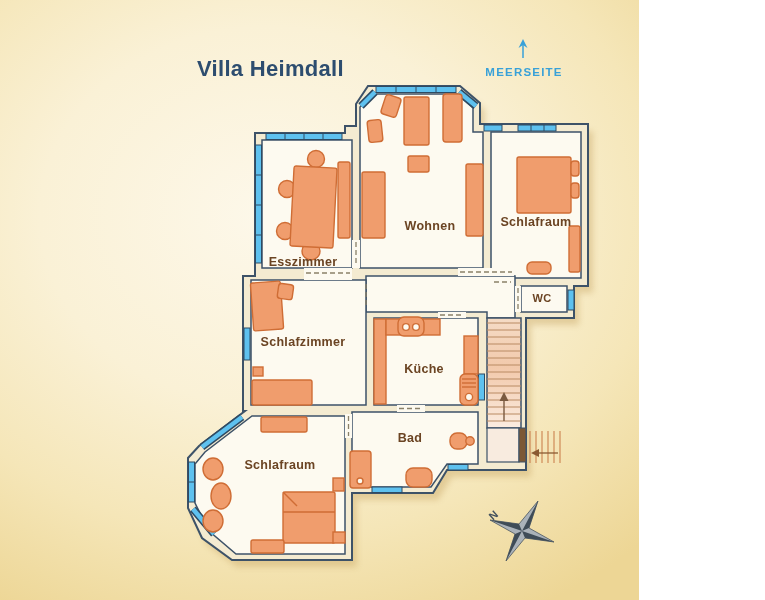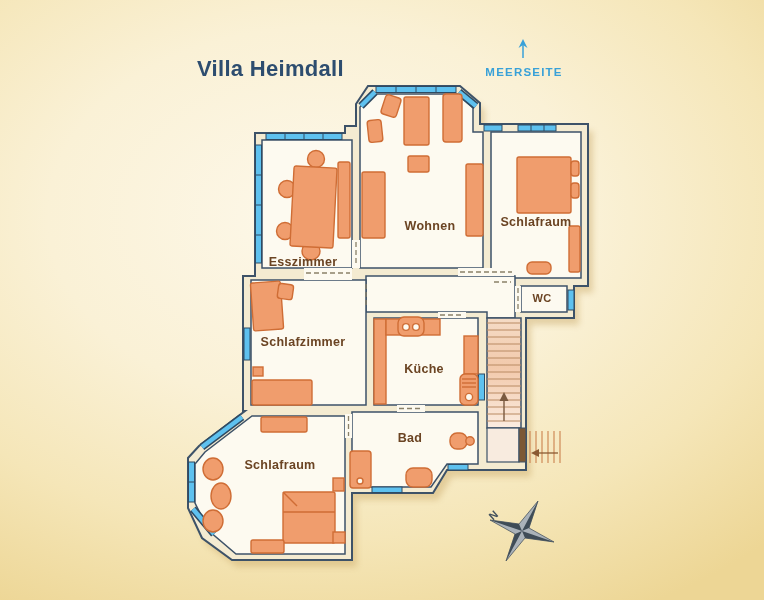--- a/index.html
+++ b/index.html
@@ -1,18 +1,18 @@
 <!DOCTYPE html>
 <html><head>
 <meta charset="utf-8">
 <style>
   html,body{margin:0;padding:0;}
   .stage{
     position:relative;
-    width:764px;height:600px;
+    width:639px;height:600px;
     overflow:hidden;
     background: radial-gradient(ellipse 85% 75% at 42% 36%,
       #fdf8ea 0%, #faf1d6 42%, #f5e6b8 72%, #edd695 100%);
     font-family:"Liberation Sans", sans-serif;
   }
   svg text{ font-family:"Liberation Sans", sans-serif; }
 </style>
 </head>
 <body>
 

